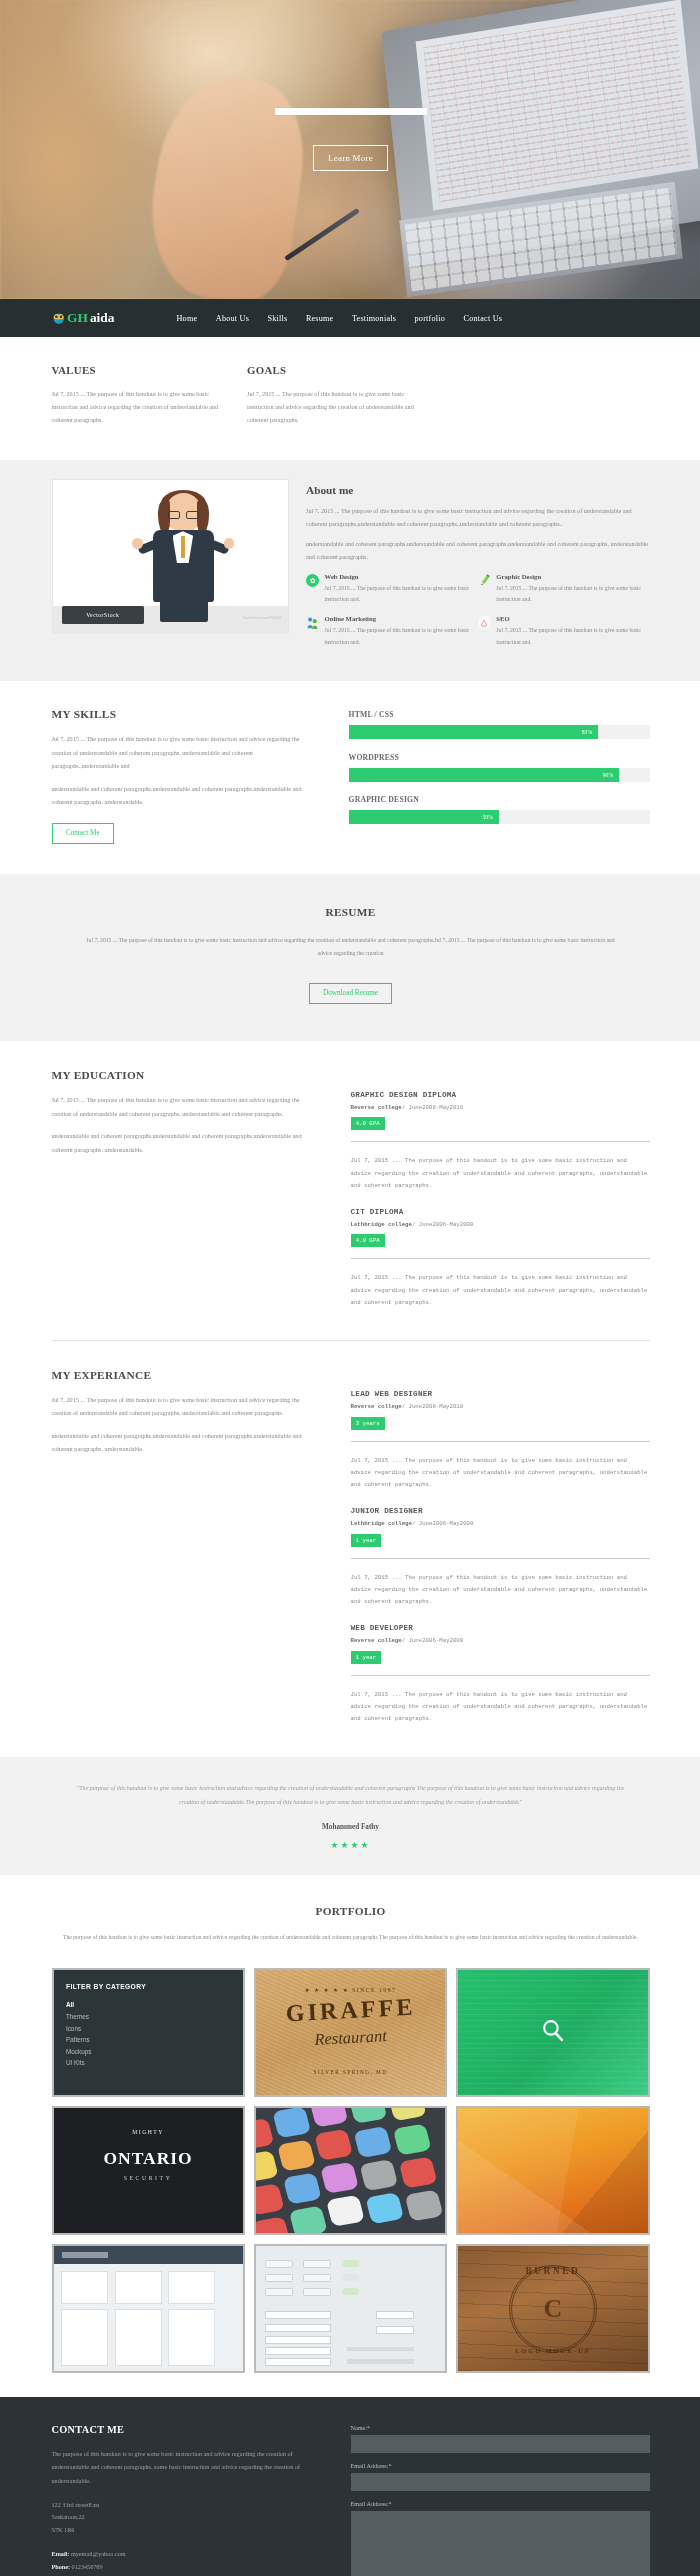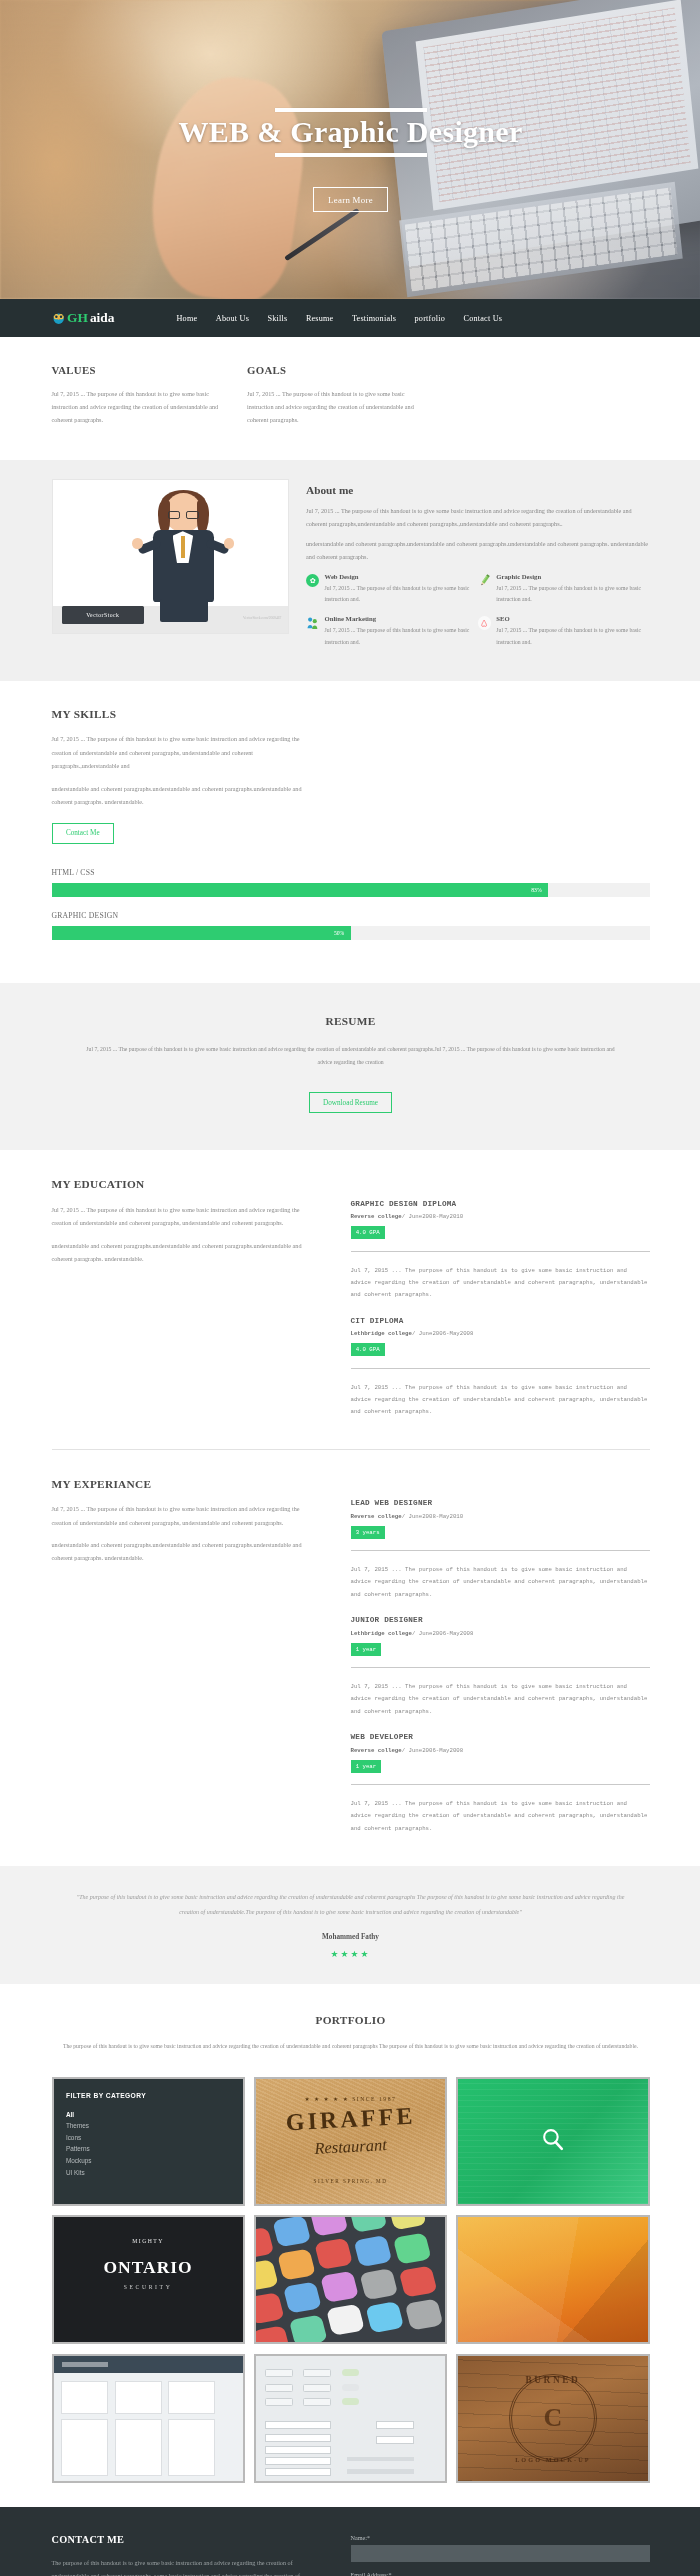--- a/index.html
+++ b/index.html
@@ -160,30 +160,30 @@
   .svcgrid{ display:flex; flex-wrap:wrap; margin-top: 9.3px; }
   .svc{ width:50%; display:flex; gap:5.2px; margin-bottom:10.3px; padding-right: 8.2px; }
   .svc-ico{ width:13.4px; height:13.4px; flex:0 0 13.4px; margin-top:1px; }
   .svc-t{ font-size:6.7px; font-weight:700; color:#555; margin-bottom:3.1px; }
   .svc-d{ font-size:5.7px; line-height:1.95; color:#8a8a8a; }
   .ico-circle-green{ width:13.4px;height:13.4px;border-radius:50%;background:#2ecc71;display:flex;align-items:center;justify-content:center;color:#fff;font-size:7.2px; }
   .ico-circle-white{ width:13.4px;height:13.4px;border-radius:50%;background:#fafafa;display:flex;align-items:center;justify-content:center;color:#ff5a5f;font-size:7.7px; }
 
   
   #skills{ background:#fff; padding: 27px 0 30px; }
-  #skills .row{ display:flex; gap: 22px; flex-direction: column; }
+  #skills .row{ display:flex; gap: 29px; }
   .skills-left{ width: 268px; }
   .sec-title{ font-size:11.3px; font-weight:700; color:#4a4a4a; letter-spacing:0.3px; margin-bottom:12.4px; }
   .sec-p{ font-size:6.2px; line-height:2.15; color:#8a8a8a; margin-bottom:9.3px; }
   .ghost-btn{
     display:inline-block; border:1px solid #2ecc71; color:#2ecc71; background:transparent;
     padding: 5.7px 13.4px; font-size:7.2px; cursor:pointer; font-family:"Liberation Serif",serif; margin-top:5.2px;
   }
   .skills-right{ flex:1; padding-top:2.1px; }
-  .skill-name{ font-size:7.7px; color:#6b6b6b; letter-spacing:0.2px; margin-bottom:6.2px; }
+  .skill-name{ font-size:7.7px; color:#6b6b6b; letter-spacing:0.2px; margin-bottom:6.2px;font-weight:bold; }
   .bar-track{ height: 14px; background:#f1f1f1; margin-bottom: 13.4px; position:relative; }
   .bar-fill{ height:100%; background:#2ecc71; display:flex; align-items:center; justify-content:flex-end; }
   .bar-pct{ color:#fff; font-size:5.7px; padding-right: 6.2px; }
 
   
   #resume{ background:#f2f2f2; padding: 32px 0 37px; text-align:center; }
   #resume .sec-title{ margin-bottom: 15.5px; }
   #resume .sec-p{ width: 536px; margin: 0 auto 17.5px; text-align:center; font-size:5.7px; line-height:2.3; }
 
   
@@ -274,21 +274,20 @@
 
 <section id="hero">
   <div class="blurlayer"></div>
   <div class="laptop"></div>
   <div class="screen"></div>
   <div class="keyboard"></div>
   <div class="hand"></div>
   <div class="pen"></div>
   <div class="hero-center">
     <div class="hero-rule"></div>
-    <div class="hero-title">WEB &amp; Graphic Designer</div>
     <div class="hero-rule"></div>
     <button class="hero-btn">Learn More</button>
   </div>
 </section>
 
 <nav id="navbar">
   <div class="navinner">
     <div class="brand">
       <span class="owl">
         <svg width="13.4" height="13.4" viewBox="0 0 26 26">
@@ -436,20 +435,28 @@
       <div>
         <div class="skill-name">HTML / CSS</div>
         <div class="bar-track">
           <div class="bar-fill" id="bar0" style="width: 83%;">
             <span class="bar-pct">83%</span>
           </div>
         </div>
       </div>
 
 
+      <div>
+        <div class="skill-name">WORDPRESS</div>
+        <div class="bar-track">
+          <div class="bar-fill" id="bar2" style="width: 90%;">
+            <span class="bar-pct">90%</span>
+          </div>
+        </div>
+      </div>
 
       <div>
         <div class="skill-name">GRAPHIC DESIGN</div>
         <div class="bar-track">
           <div class="bar-fill" id="bar3" style="width: 50%;">
             <span class="bar-pct">50%</span>
           </div>
         </div>
       </div>
 

